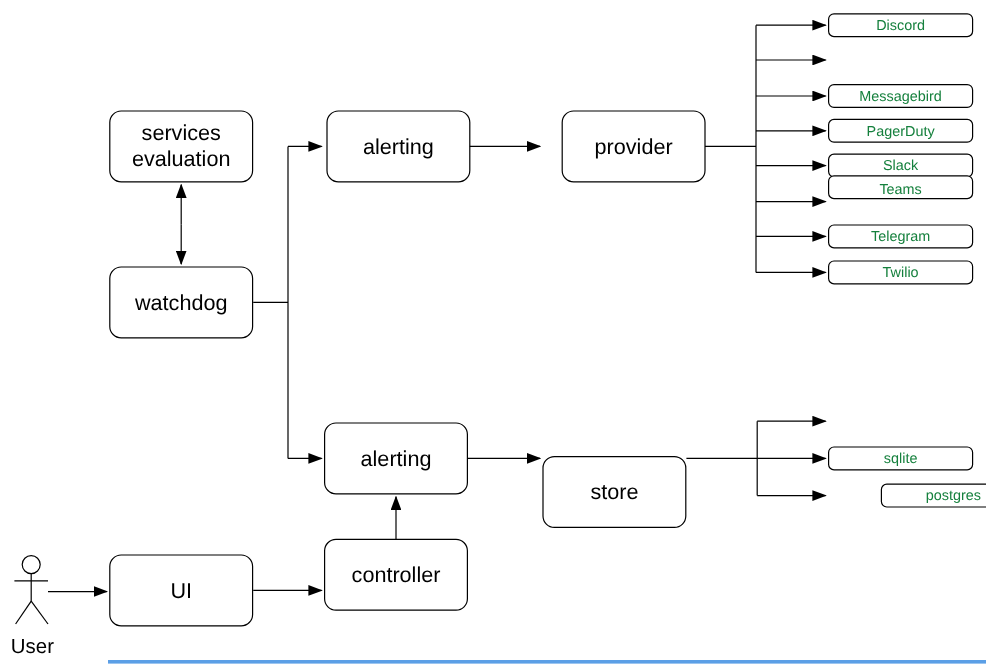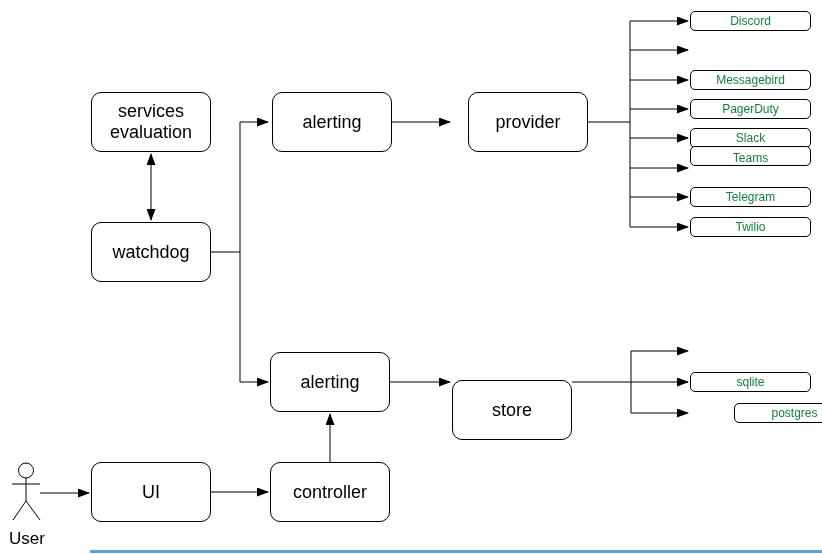--- a/index.html
+++ b/index.html
@@ -134,21 +134,21 @@
   </div>
   <div class="node" style="left:270px; top:352px;">
     <span>alerting</span>
   </div>
   <div class="node" style="left:452px; top:352px;margin-top:28px;">
     <span>store</span>
   </div>
   <div class="node" style="left:91px; top:462px;">
     <span>UI</span>
   </div>
-  <div class="node" style="left:270px; top:462px;">
+  <div class="node" style="left:270px; top:449px;">
     <span>controller</span>
   </div>
 
   <div class="leaf" style="top:11px;">
     <span>Discord</span>
   </div>
   <div class="leaf" style="top:70px;">
     <span>Messagebird</span>
   </div>
   <div class="leaf" style="top:99px;">

